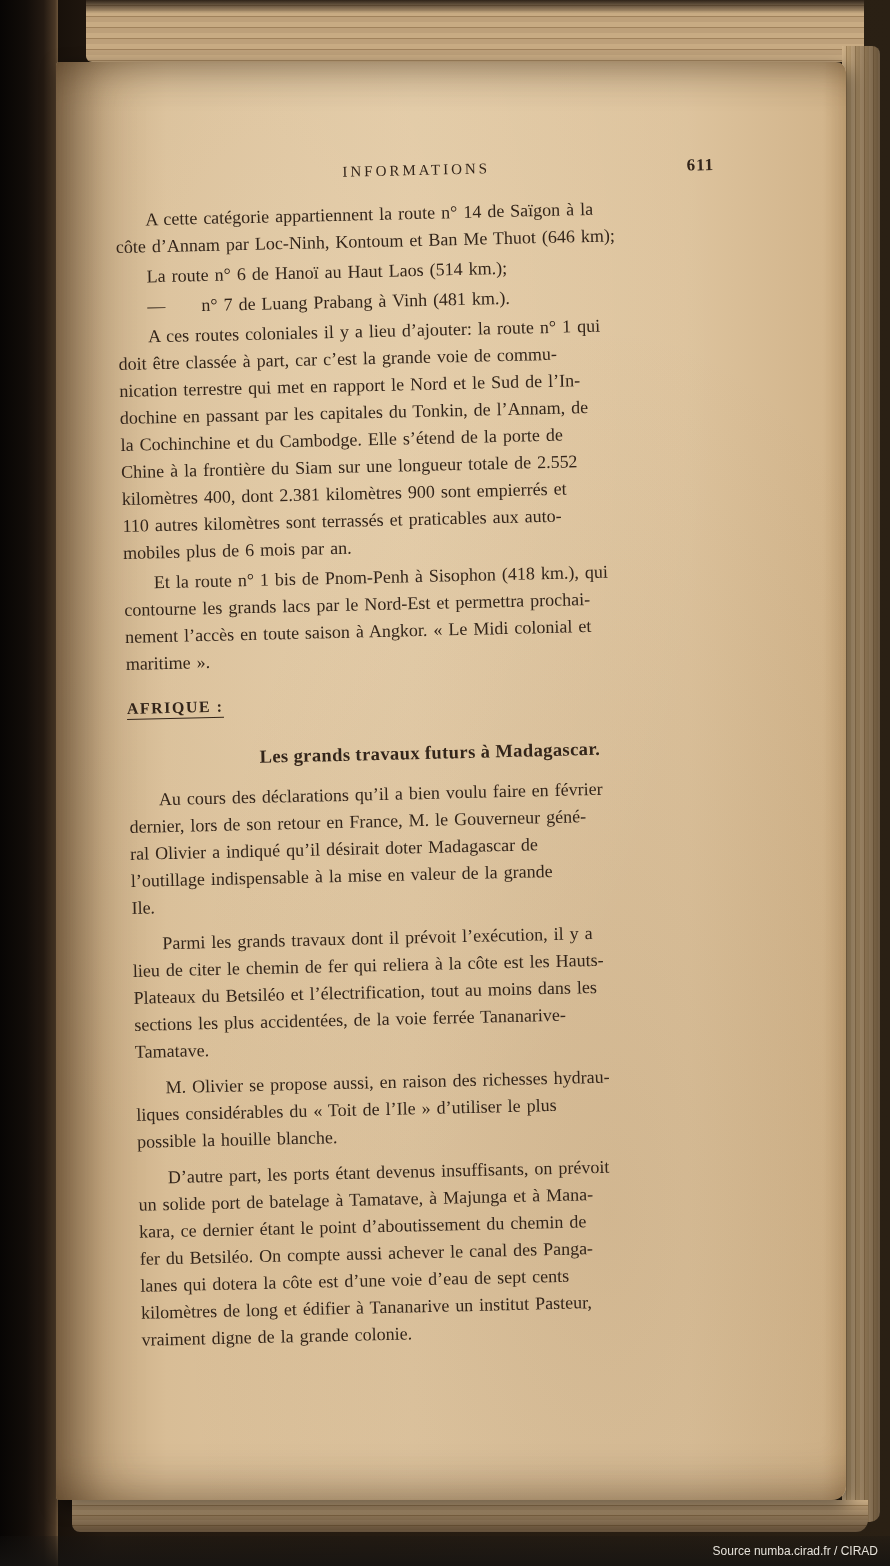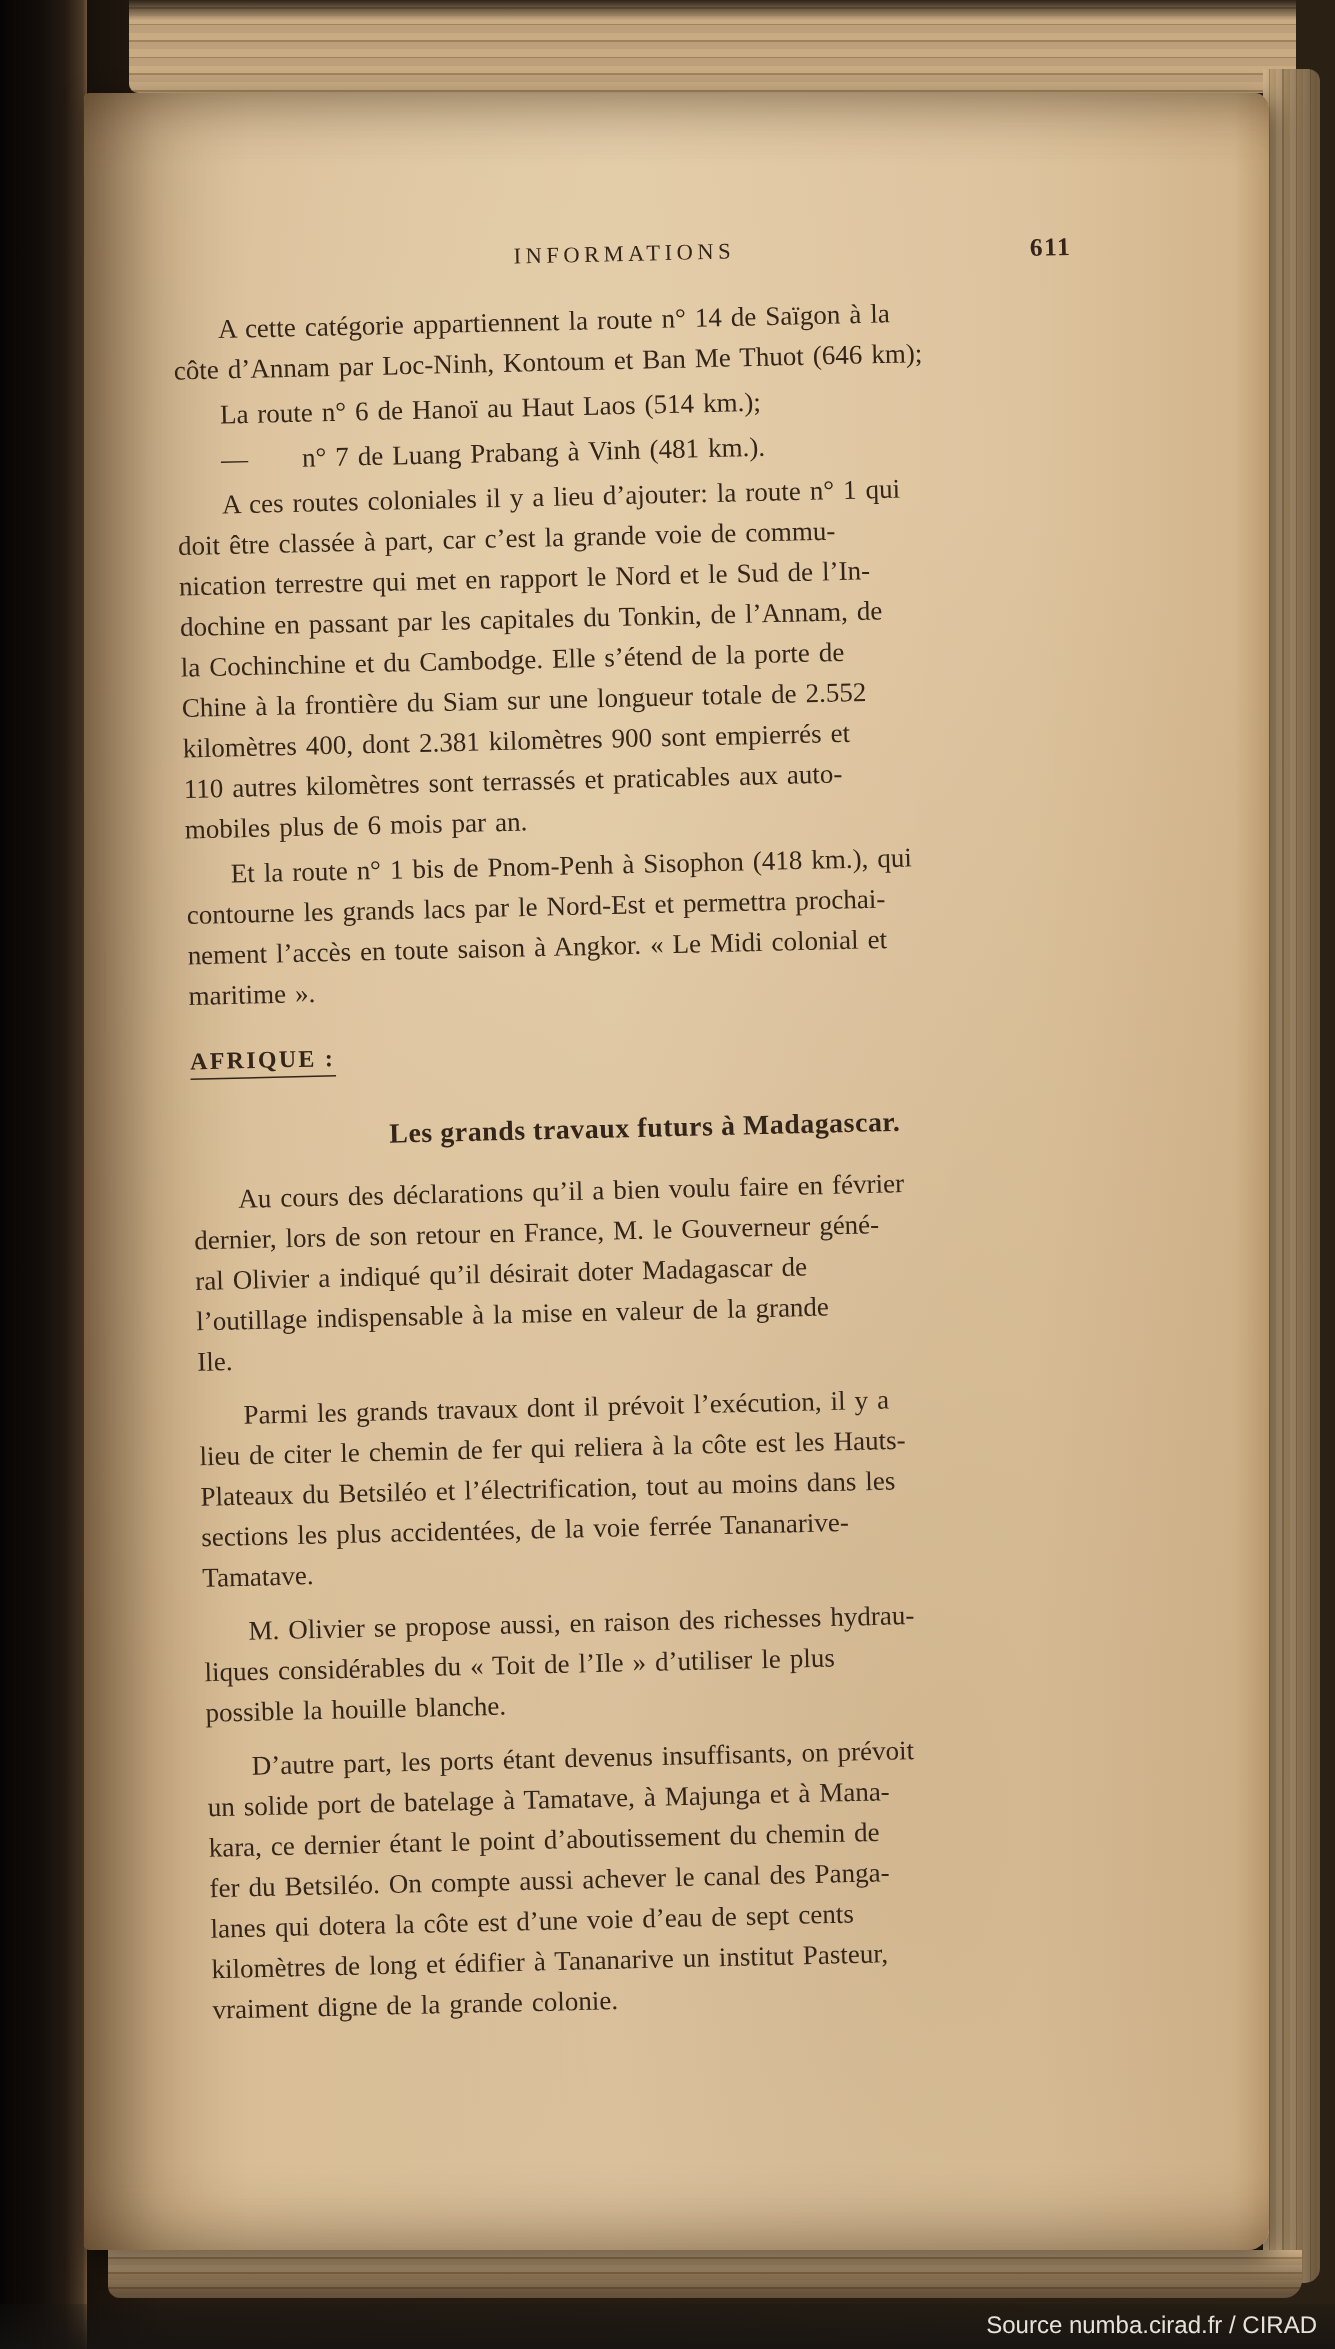--- a/index.html
+++ b/index.html
@@ -90,21 +90,21 @@
     text-align:center;
     font-size:18.5px;font-weight:bold;letter-spacing:.4px;
   }
   
   .footer-bar{
     position:absolute;left:0;right:0;bottom:0;height:30px;
     background:linear-gradient(180deg, rgba(22,20,18,.25), rgba(22,20,18,.85));
     display:flex;align-items:center;justify-content:flex-end;
     padding-right:12px;box-sizing:border-box;
     font-family:"Liberation Sans","DejaVu Sans",sans-serif;
-    font-size:16px;color:#e6e2da;
+    font-size:12px;color:#e6e2da;
   }
 </style>
 </head>
 <body>
 
 <div class="scene">
 
   <div class="spine"></div>
   <div class="top-edges"></div>
   <div class="right-edges"></div>

